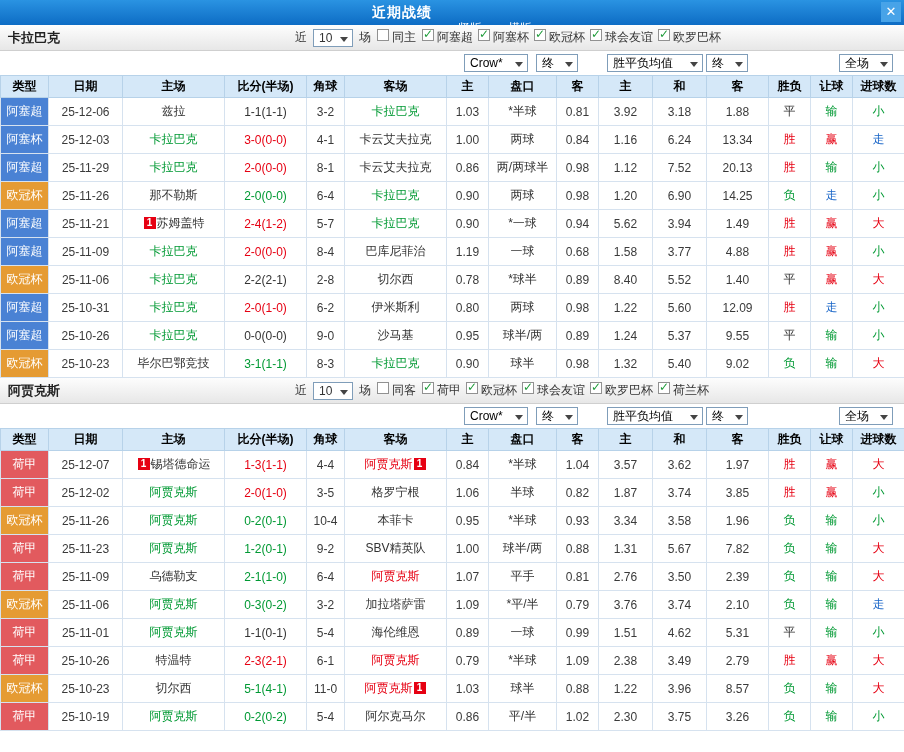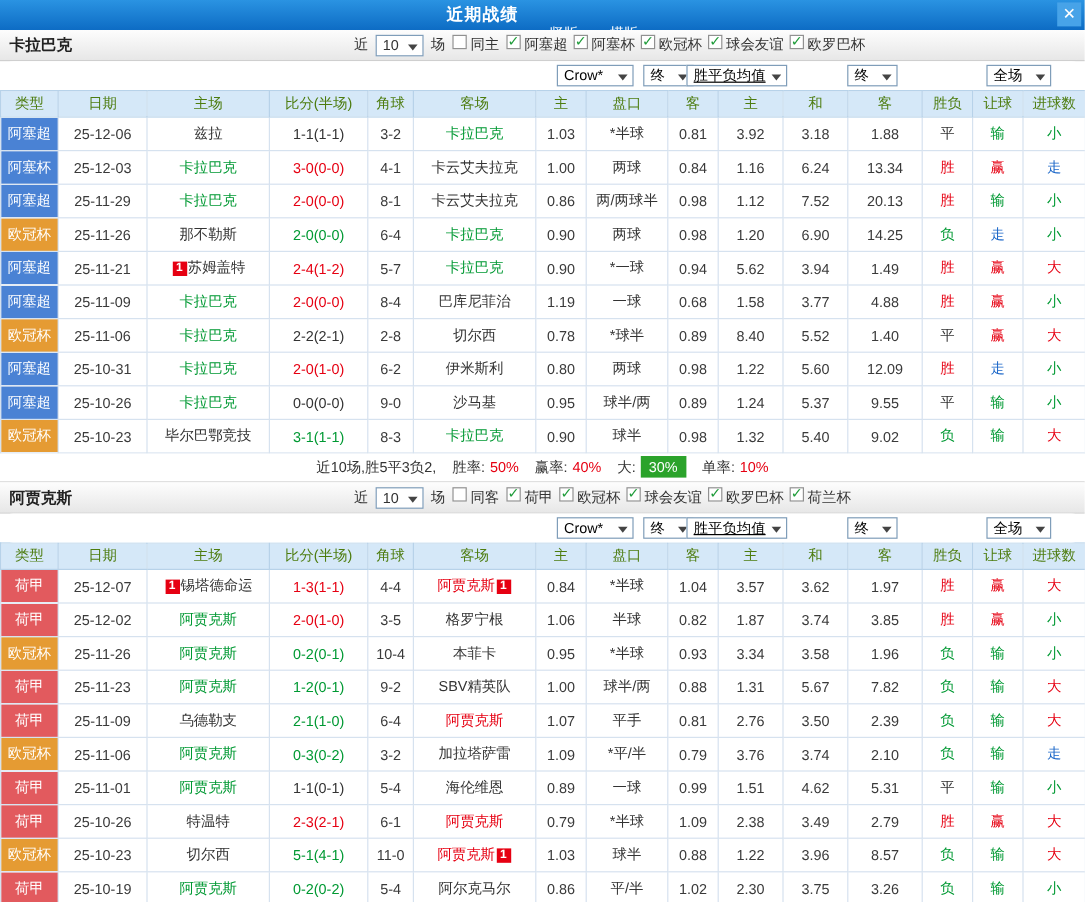--- a/index.html
+++ b/index.html
@@ -41,27 +41,27 @@
   .cbbox.checked::after{content:"✓";position:absolute;left:0;top:-3px;font-size:12px;font-weight:bold;color:#1f9c3a;}
   .league-filters{display:inline-flex;align-items:center;gap:5px;}
   
   .filter-strip{height:24px;position:relative;background:#fff;border-radius:11px;}
   .sel{
     position:absolute;top:3px;height:18px;line-height:16px;border:1px solid #7f9db9;background:#fff;
     font-size:12px;padding:0 16px 0 5px;box-sizing:border-box;color:#000;white-space:nowrap;overflow:hidden;cursor:pointer;
   }
   .sel.bookmaker{left:464px;width:64px;}
   .sel.final-a{left:536px;width:42px;}
-  .sel.average{left:572px;width:84px;text-decoration:underline;}
+  .sel.average{left:607px;width:96px;}
   .sel.final-b{left:706px;width:42px;}
-  .sel.scope{left:822px;width:54px;}
+  .sel.scope{left:839px;width:54px;}
   
   table{border-collapse:collapse;table-layout:fixed;width:904px;font-size:12px;}
   th,td{border:1px solid #d6e2ef;text-align:center;padding:0;white-space:nowrap;overflow:hidden;}
-  thead th{background:#d5e8f8;height:21px;font-weight:normal;color:#4d7c0f;border-color:#b7d2e9;}
+  thead th{background:#d5e8f8;height:21px;font-weight:bold;color:#000000;border-color:#b7d2e9;}
   tbody td{height:27px;color:#3a3a3a;background:#fff;}
   .lg{color:#fff;}
   .c-red{color:var(--red);}
   .c-green{color:var(--green);}
   .c-blue{color:var(--blue);}
   .c-black{color:var(--black);}
   .badge{
     display:inline-block;width:12px;height:12px;line-height:12px;background:var(--red);
     color:#fff;font-size:10px;font-weight:bold;margin:0 1px;vertical-align:1px;text-align:center;
   }
@@ -336,27 +336,20 @@
           <td>0.98</td>
           <td>1.32</td>
           <td>5.40</td>
           <td>9.02</td>
           <td class="c-green">负</td>
           <td class="c-green">输</td>
           <td class="c-red">大</td>
         </tr>
       </tbody>
   </table>
-  <div class="summary">
-    <span>近10场,胜5平3负2,</span>
-    <span class="gap">胜率:</span><span class="c-red">50%</span>
-    <span class="gap">赢率:</span><span class="c-red">40%</span>
-    <span class="gap">大:</span><span class="chip">30%</span>
-    <span class="gap">单率:</span><span class="c-red">10%</span>
-  </div>
 </div>
 
 <div class="section">
   <div class="team-header">
     <span class="team-name">阿贾克斯</span>
     <div class="controls">
       <span>近</span>
       <span class="mini-select">
         <span>10</span>
       </span>

